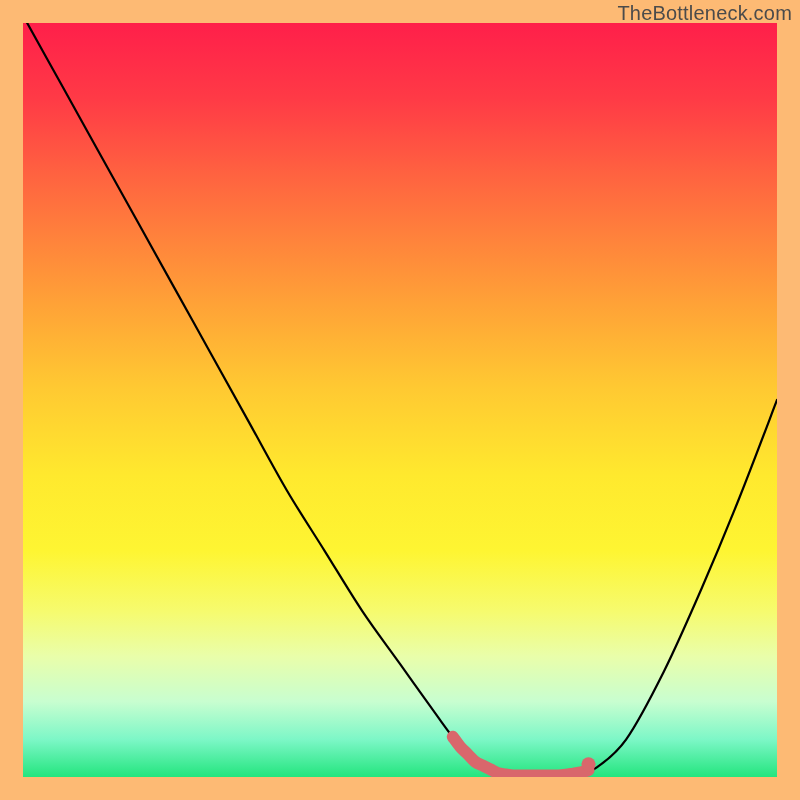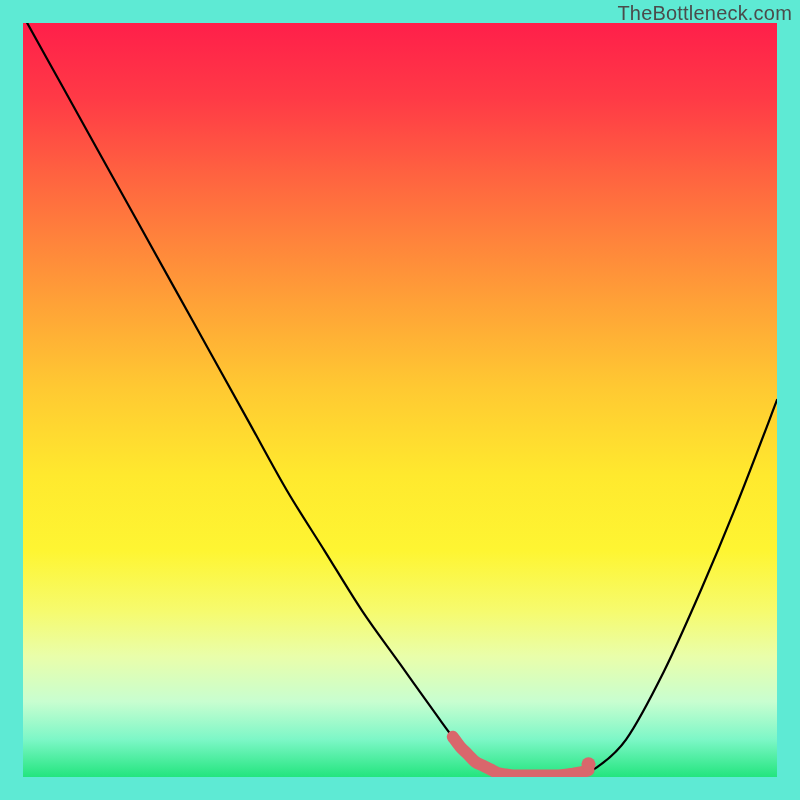--- a/index.html
+++ b/index.html
@@ -8,21 +8,21 @@
     width: 800px;
     height: 800px;
     background: #000;
     overflow: hidden;
     font-family: Arial, Helvetica, sans-serif;
   }
   .frame {
     position: relative;
     width: 800px;
     height: 800px;
-    background: #5eead4;
+    background: #fdba74;
     text-decoration: underline;
   }
   .plot-area {
     position: absolute;
     left: 23px;
     top: 23px;
     width: 754px;
     height: 754px;
     
     background: linear-gradient(

